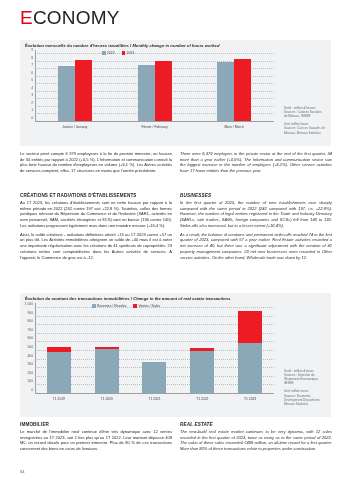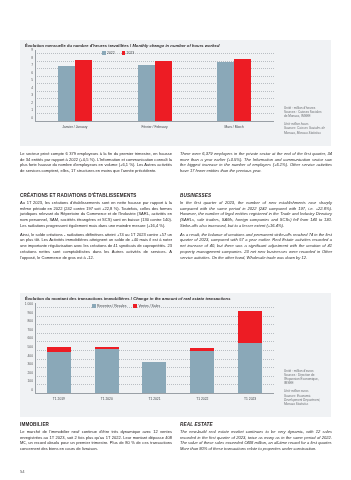--- a/index.html
+++ b/index.html
@@ -82,20 +82,23 @@
   .folio{
     position:absolute;left:20px;bottom:6px;
     font-size:4.2px;color:#58595b;
   }
 </style>
 </head>
 <body>
 
 <div class="page">
 
+  <div class="masthead">
+    <div class="title"><span class="accent">E</span><span>CONOMY</span></div>
+  </div>
 
   <div class="chartblock" style="left:20px;top:40px;width:311px;height:106px;">
     <div class="chart-title">
       <span>Évolution mensuelle du nombre d'heures travaillées /</span>
       <i>Monthly change in number of hours worked</i>
     </div>
 
     <div class="plot" style="position:absolute;left:2px;top:10px;width:254px;height:84px;">
       <div class="yaxis" id="c1-yaxis">
           <div class="ytick" style="bottom: 12px; right: 2px; position: absolute;">0</div>

